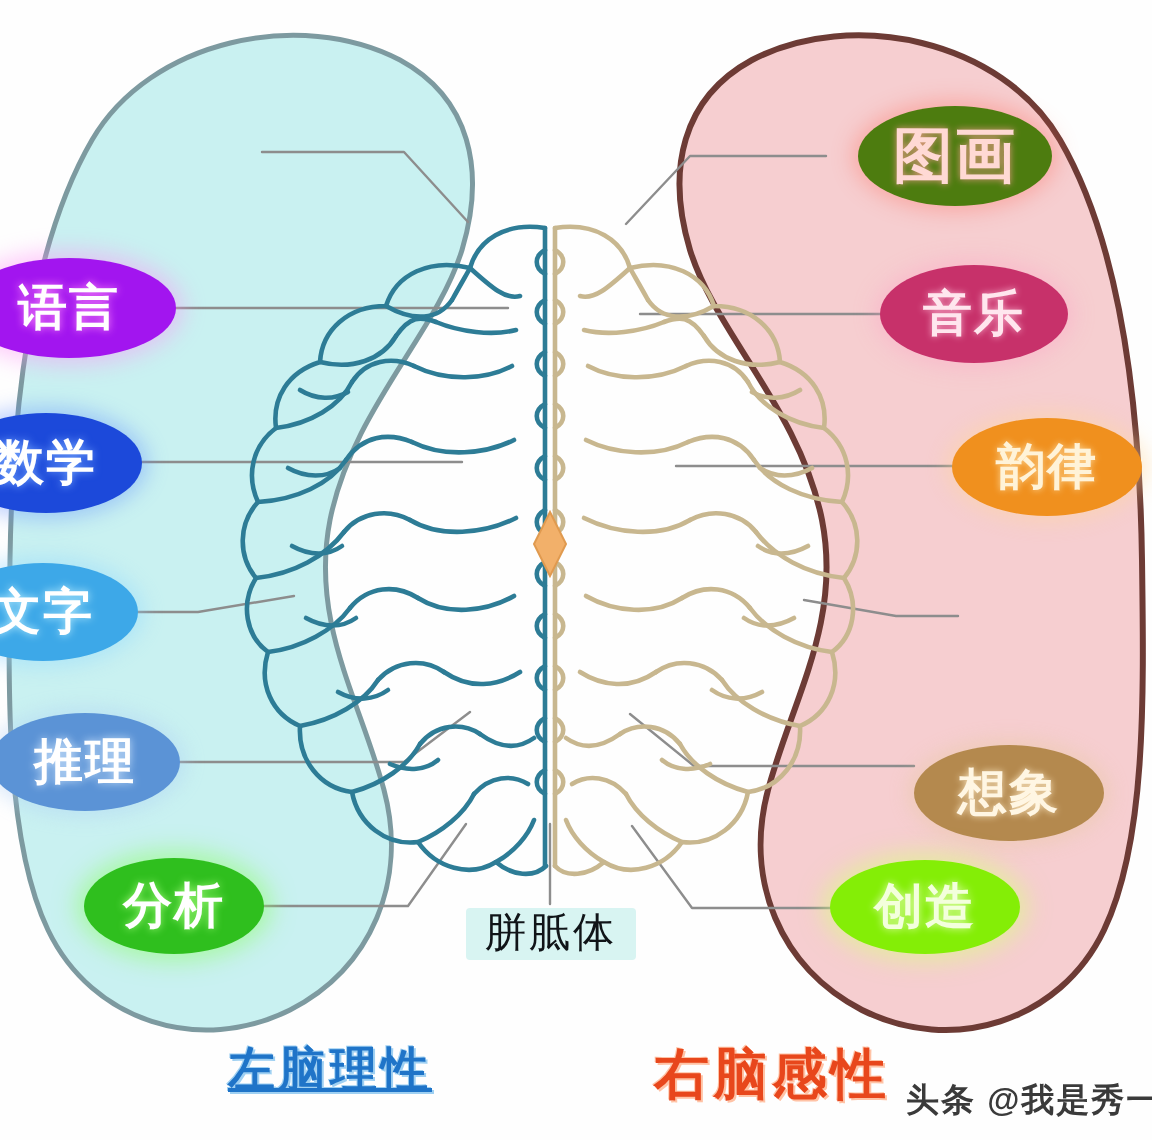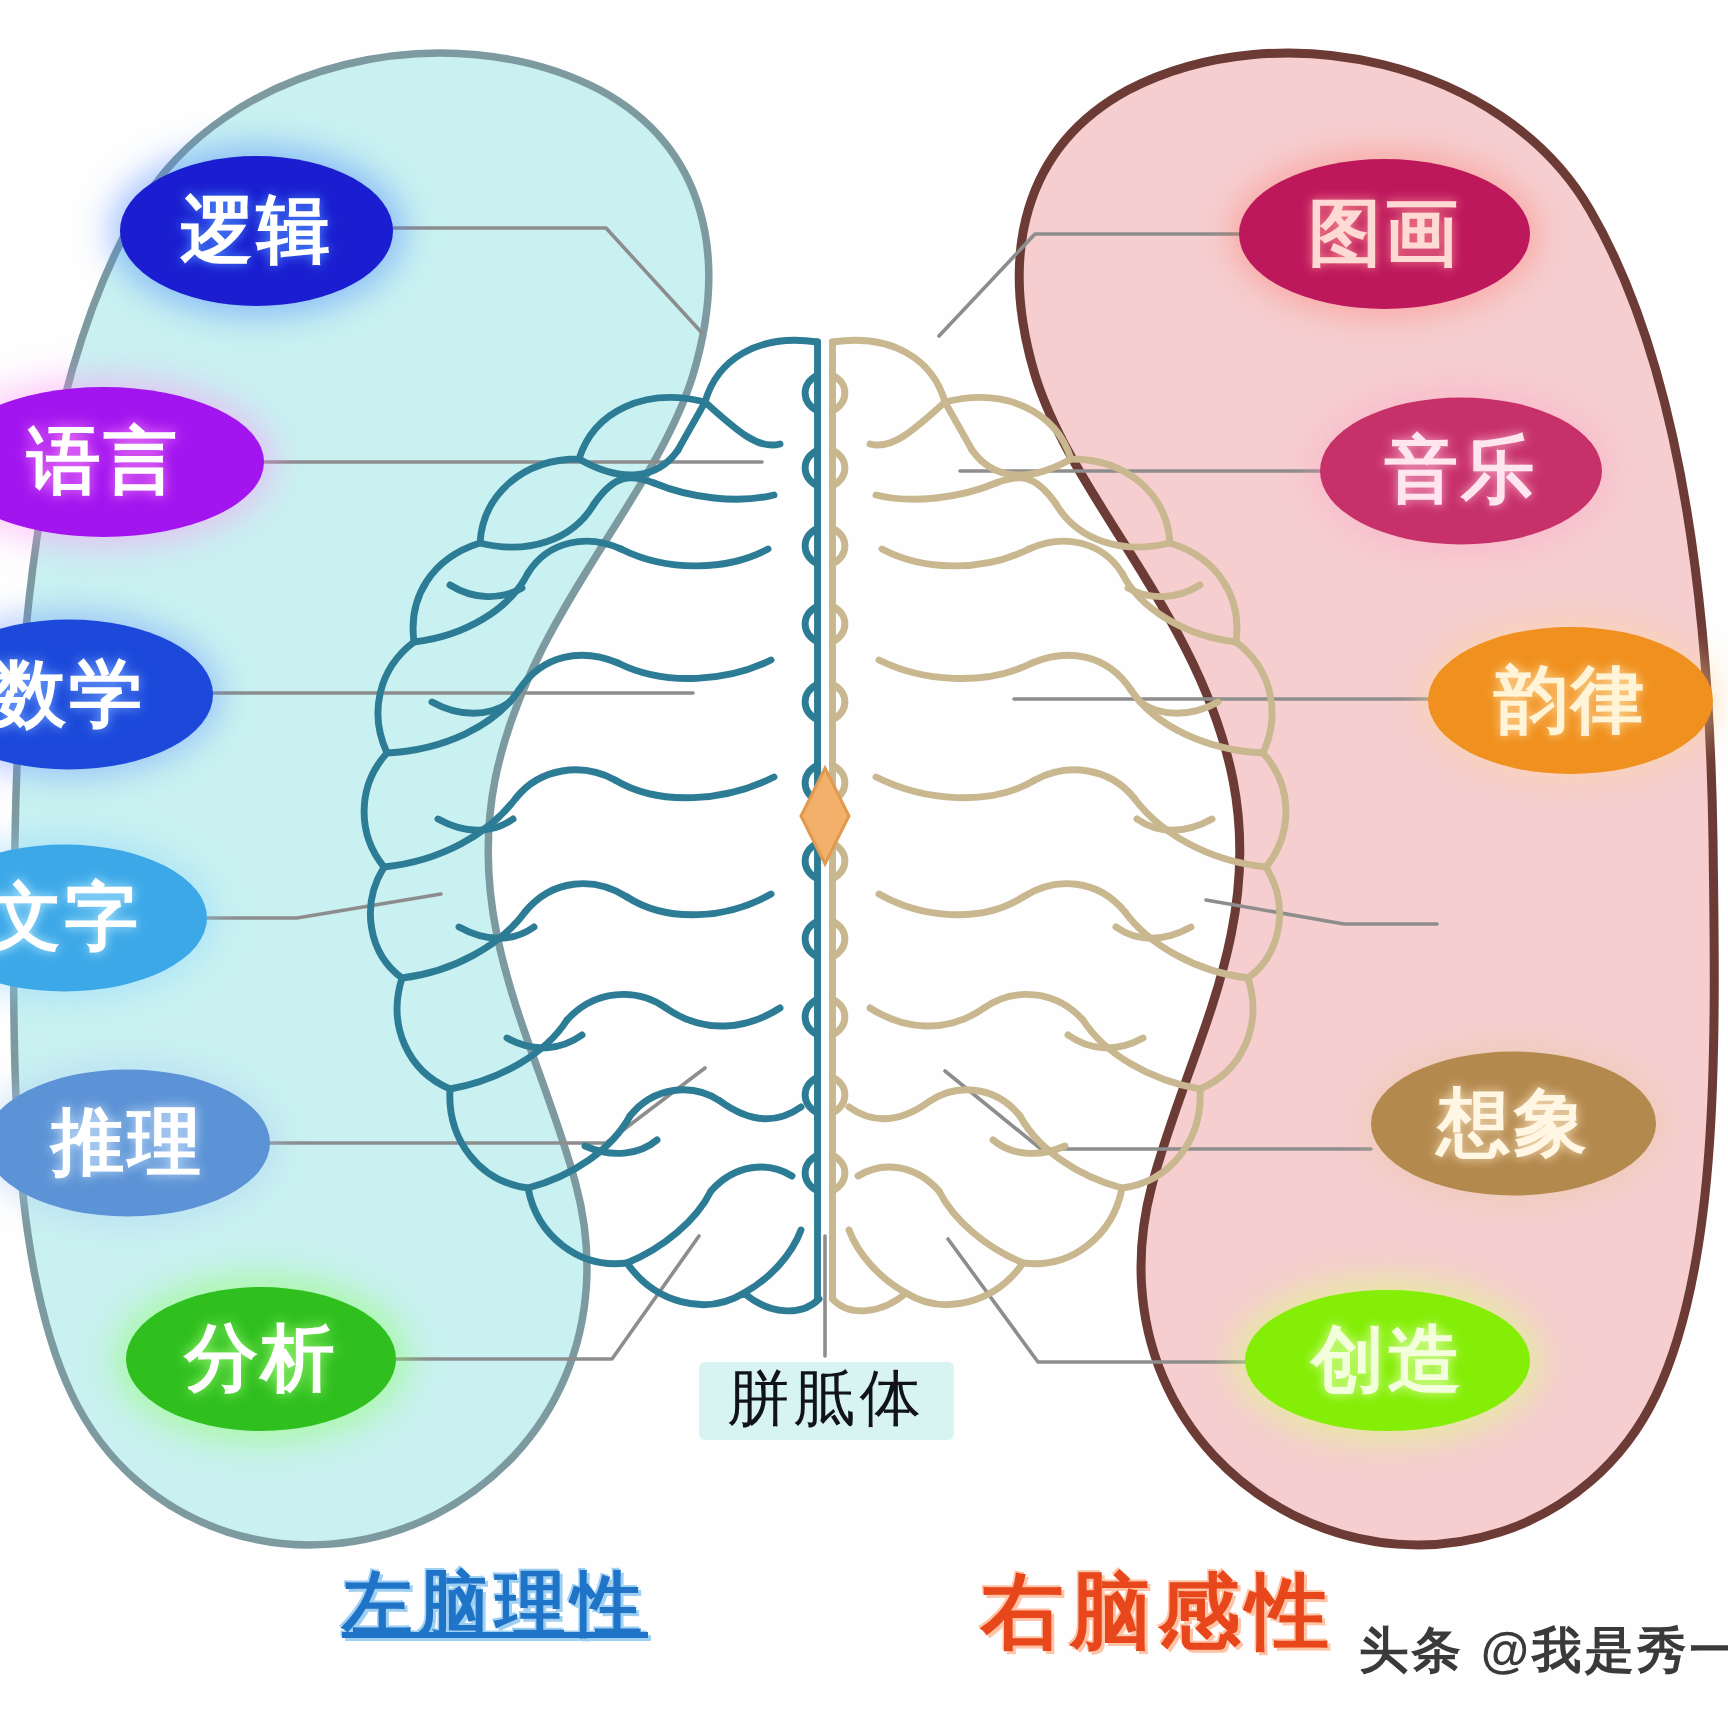--- a/index.html
+++ b/index.html
@@ -190,25 +190,20 @@
       <path d="M812,468 C 794,478 774,478 760,468"></path>
       <path d="M808,546 C 790,556 772,556 758,546"></path>
       <path d="M794,618 C 776,628 758,628 744,618"></path>
       <path d="M762,692 C 744,702 726,700 712,690"></path>
       <path d="M710,764 C 692,772 674,770 662,760"></path>
     </g>
 
     <path d="M550,512 L566,544 L550,576 L534,544 Z" fill="#f2b06a" stroke="#e09a4f" stroke-width="2"></path>
   </svg>
 
-  <div class="pill" style="left:80px;top:104px;width:182px;height:100px;background:#1a1ed0;
-              box-shadow:0 0 22px 7px rgba(63,127,255,.45);
-              font-size:49px;text-shadow:0 0 8px rgba(80,150,255,.95);">
-    <span>逻辑</span>
-  </div>
 
   <div class="pill" style="left:-38px;top:258px;width:214px;height:100px;background:#a215ef;
               box-shadow:0 0 22px 7px rgba(255,141,246,.45);
               font-size:49px;text-shadow:0 0 9px rgba(255,140,250,.95);">
     <span>语言</span>
   </div>
 
   <div class="pill" style="left:-50px;top:413px;width:192px;height:100px;background:#1c49da;
               box-shadow:0 0 20px 6px rgba(93,141,255,.40);
               font-size:49px;text-shadow:0 0 8px rgba(120,170,255,.95);">
@@ -226,40 +221,40 @@
               font-size:49px;text-shadow:0 0 8px rgba(215,235,255,.9);">
     <span>推理</span>
   </div>
 
   <div class="pill" style="left:84px;top:858px;width:180px;height:96px;background:#2fbf1e;
               box-shadow:0 0 22px 8px rgba(140,255,98,.50);
               font-size:49px;text-shadow:0 0 9px rgba(170,255,130,.95);">
     <span>分析</span>
   </div>
 
-  <div class="pill" style="left:826px;top:106px;width:194px;height:100px;background:#be185d;
+  <div class="pill" style="left:858px;top:106px;width:194px;height:100px;background:#4d7c0f;
               box-shadow:0 0 20px 6px rgba(255,106,90,.35);
-              color:#ffd9d4;font-size:49px;text-shadow:0 0 7px rgba(255,160,150,.85);">
+              color:#ffd9d4;font-size:60px;text-shadow:0 0 7px rgba(255,160,150,.85);">
     <span>图画</span>
   </div>
 
   <div class="pill" style="left:880px;top:265px;width:188px;height:98px;background:#c7316a;
               box-shadow:0 0 20px 6px rgba(255,156,196,.35);
               color:#ffe6ee;font-size:49px;text-shadow:0 0 7px rgba(255,190,215,.85);">
     <span>音乐</span>
   </div>
 
   <div class="pill" style="left:952px;top:418px;width:190px;height:98px;background:#f0901e;
               box-shadow:0 0 20px 6px rgba(255,215,154,.45);
               color:#fff3d8;font-size:49px;text-shadow:0 0 7px rgba(255,225,170,.9);">
     <span>韵律</span>
   </div>
 
 
-  <div class="pill" style="left:914px;top:701px;width:190px;height:96px;background:#b4894e;
+  <div class="pill" style="left:914px;top:745px;width:190px;height:96px;background:#b4894e;
               box-shadow:0 0 18px 6px rgba(229,200,154,.40);
               color:#fff6e3;font-size:49px;text-shadow:0 0 7px rgba(255,235,200,.9);">
     <span>想象</span>
   </div>
 
   <div class="pill" style="left:830px;top:860px;width:190px;height:94px;background:#84ee06;
               box-shadow:0 0 22px 8px rgba(217,255,126,.55);
               color:#f3ffdc;font-size:49px;text-shadow:0 0 8px rgba(235,255,190,.95);">
     <span>创造</span>
   </div>

